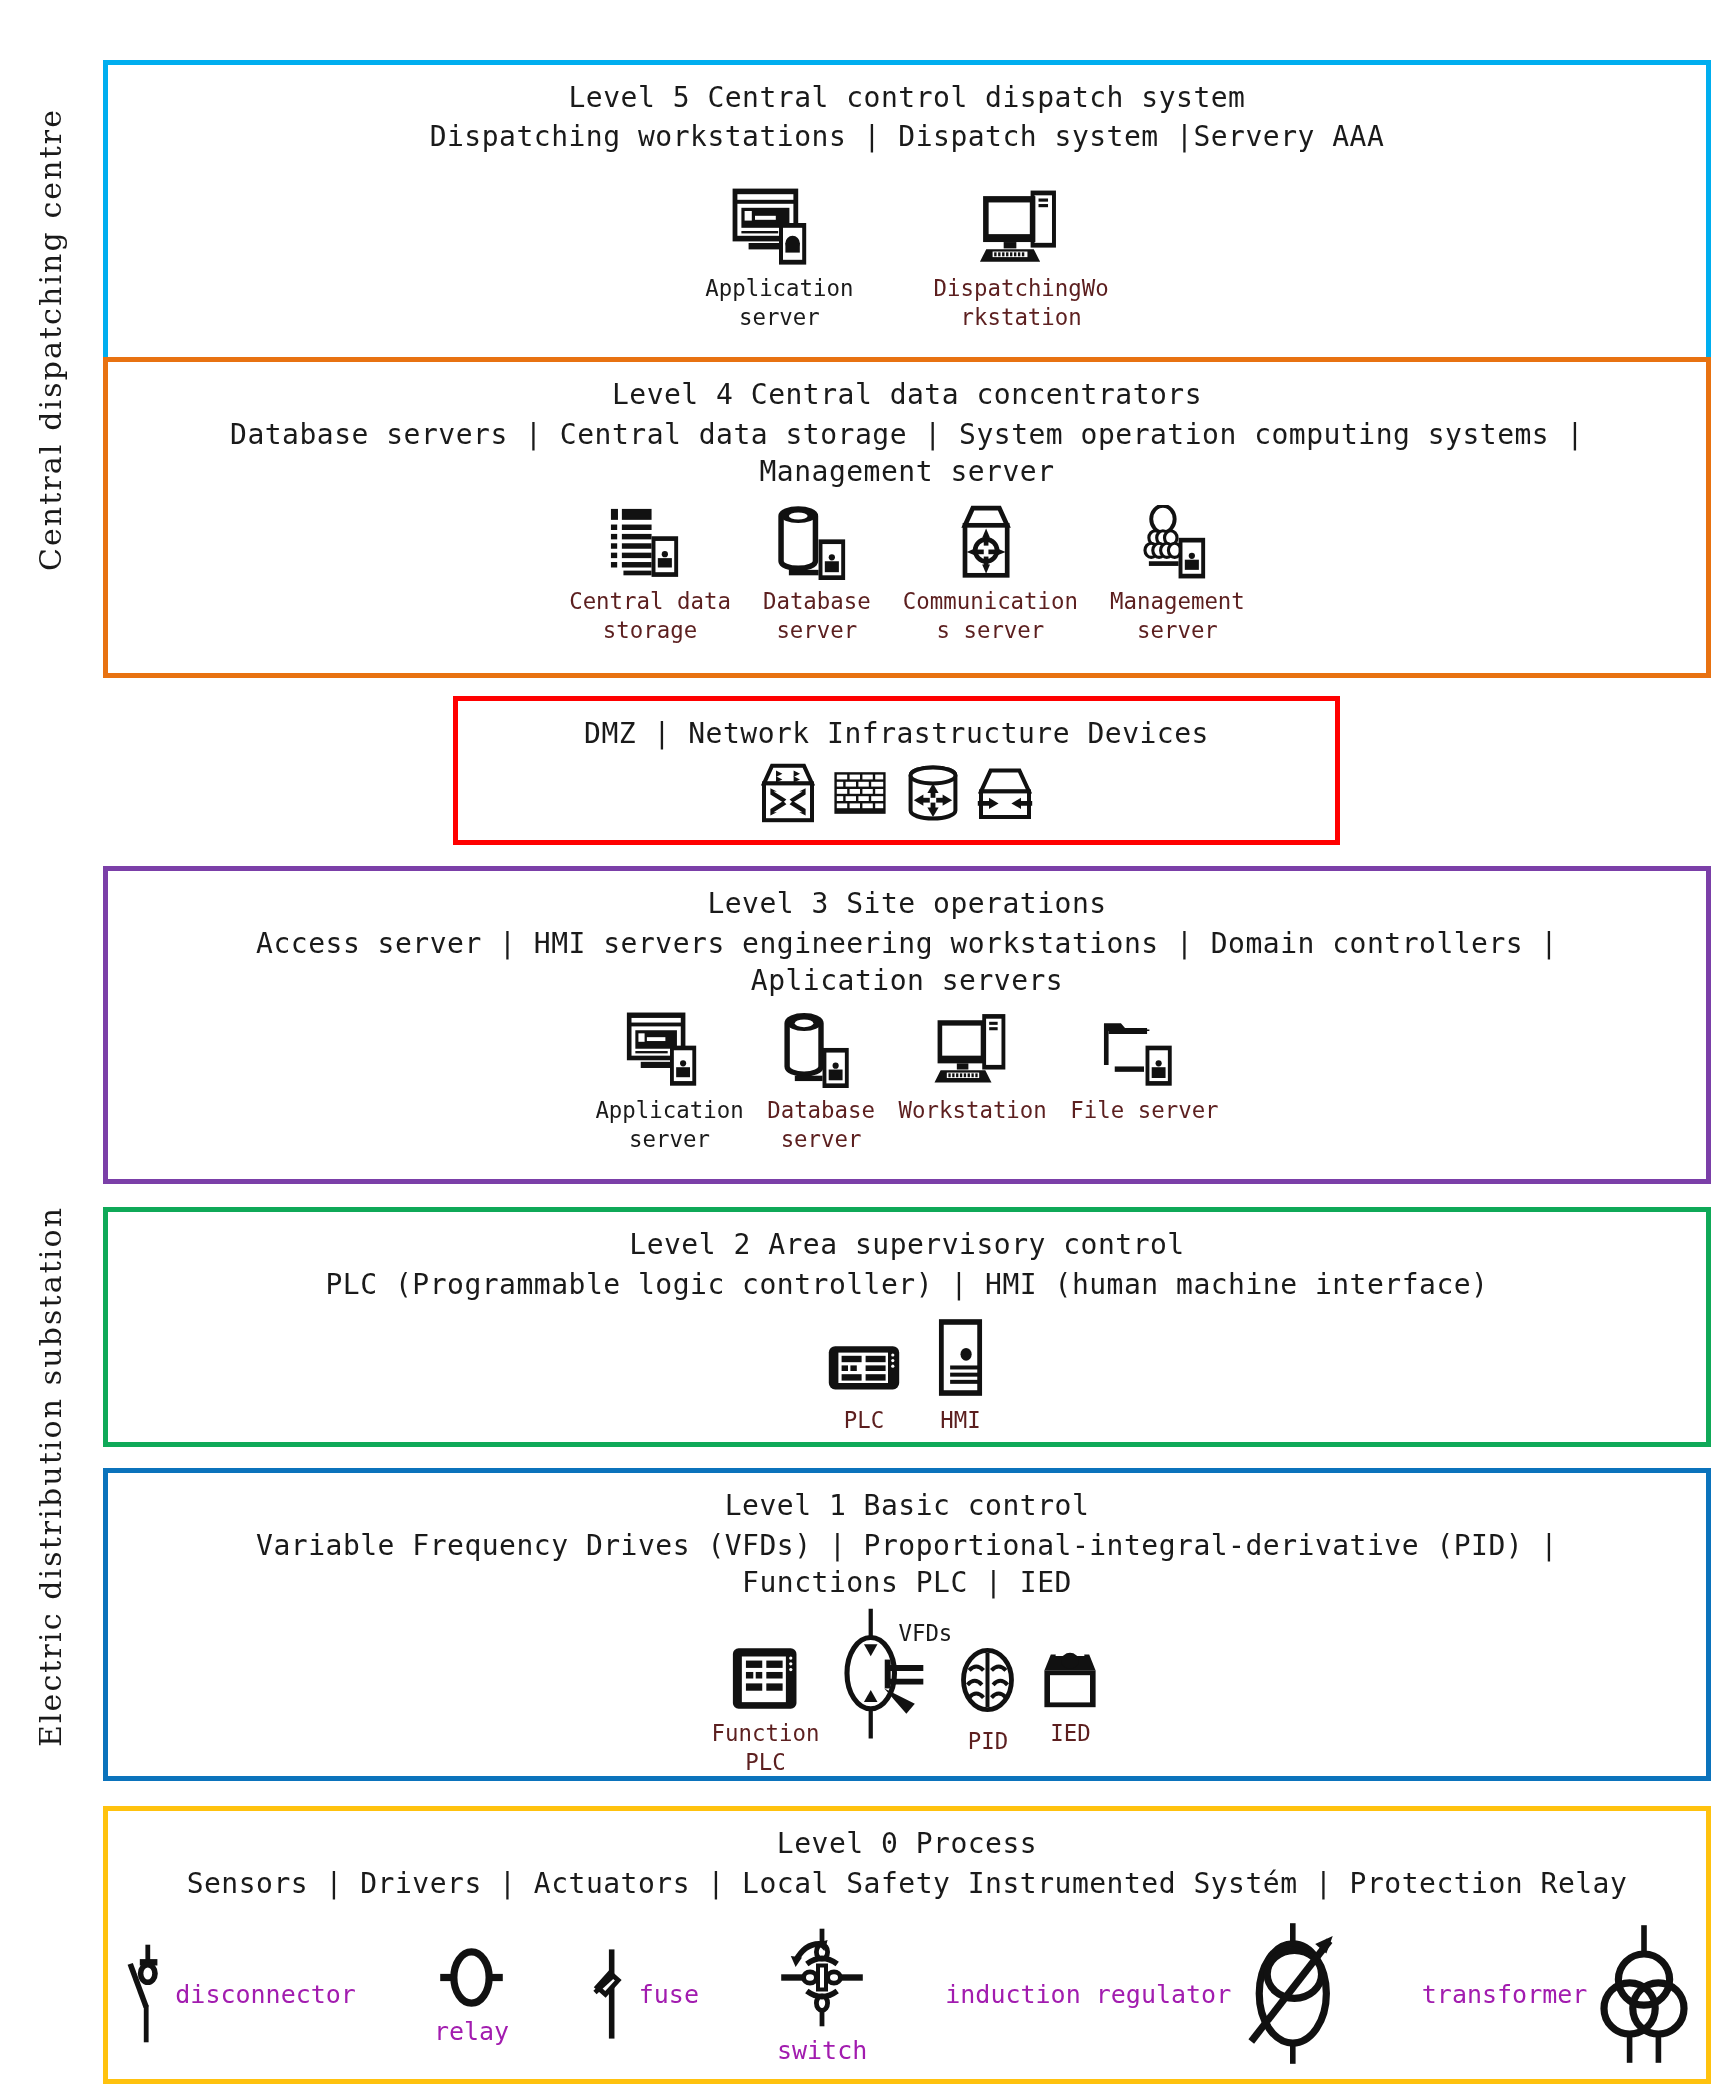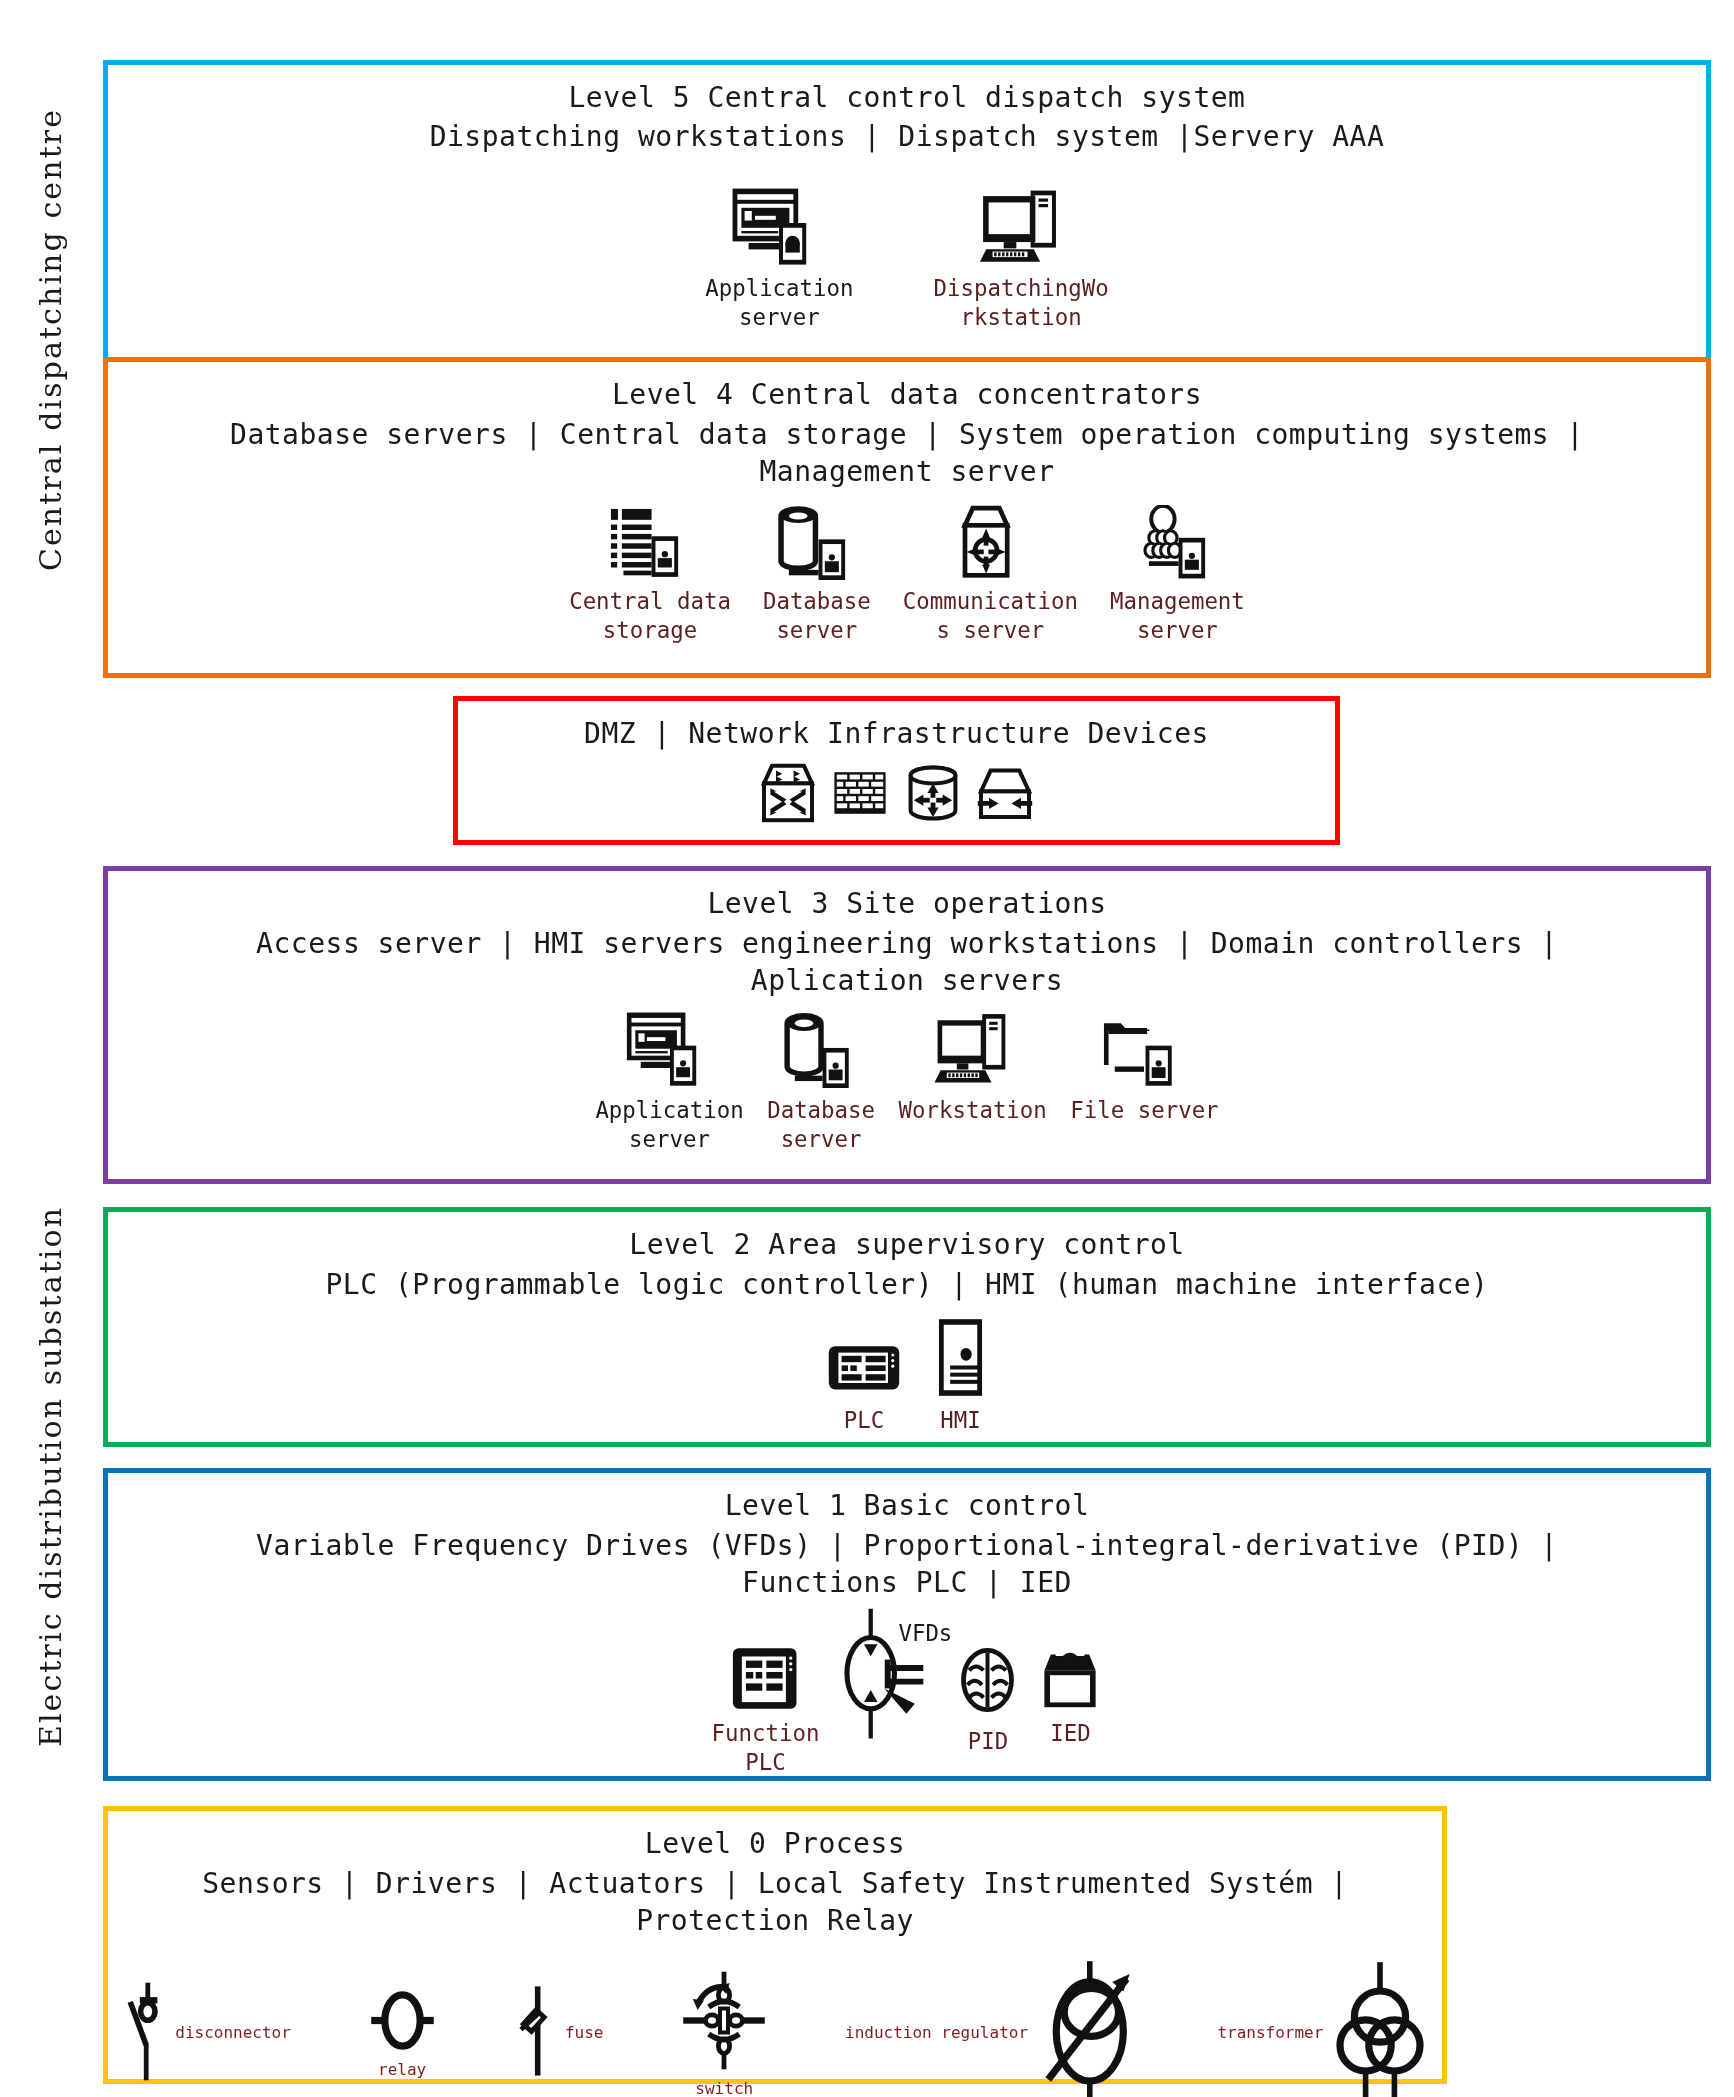--- a/index.html
+++ b/index.html
@@ -100,22 +100,22 @@
   }
   .sym-item {
     display: flex;
     align-items: center;
   }
   .sym-item.stacked {
     flex-direction: column;
   }
   .sym-text {
     font-family: "DejaVu Sans Mono", "Liberation Mono", monospace;
-    font-size: 16px;
-    color: #7f1d1d;
+    font-size: 25px;
+    color: #a21caf;
     white-space: nowrap;
   }
   .sym-text.below { margin-top: 3.2px; }
   .sym-text.lead  { margin-right: 8.6px; }
   .sym-text.trail { margin-left: 8.6px; }
 
   .dmz-icons {
     display: flex;
     justify-content: center;
     gap: 8.6px;
@@ -595,21 +595,21 @@
           <rect x="8" y="28" width="64" height="46" fill="#111"></rect>
           <rect x="15" y="34" width="50" height="34" fill="#fff"></rect>
         </svg>
       </span>
       <span class="icon-label lbl-maroon">IED</span>
     </div>
 
   </div>
 </div>
 
-<div class="level-box" style="left:103px; top:1806px; width:1344px; height:278px; border-color:#FFC20E;">
+<div class="level-box" style="left:103px; top:1806px; width:1608px; height:278px; border-color:#FFC20E;">
   <div class="level-titles">
     <div class="level-title">Level 0 Process</div>
     <div class="level-sub">Sensors | Drivers | Actuators | Local Safety Instrumented Systém | Protection Relay</div>
   </div>
 
   <div class="sym-row">
 
     <div class="sym-item">
       <span class="icon-glyph">
         <svg width="48" height="107" viewBox="0 0 60 130">

